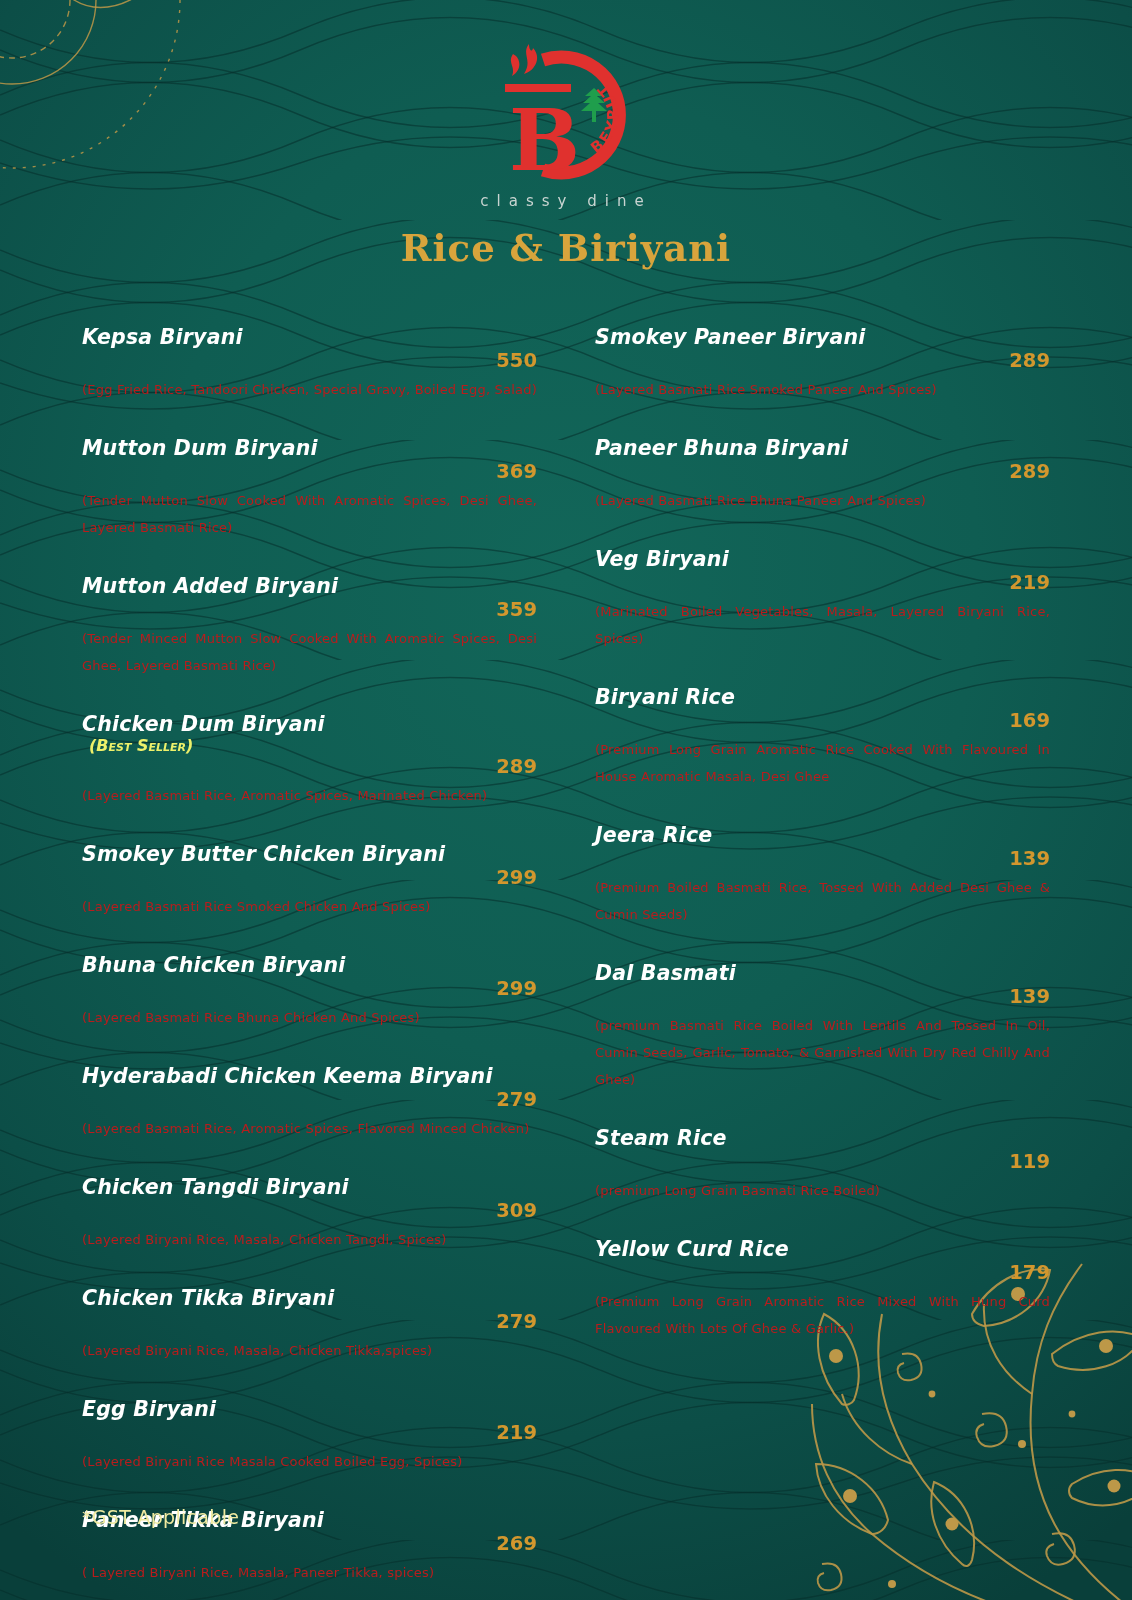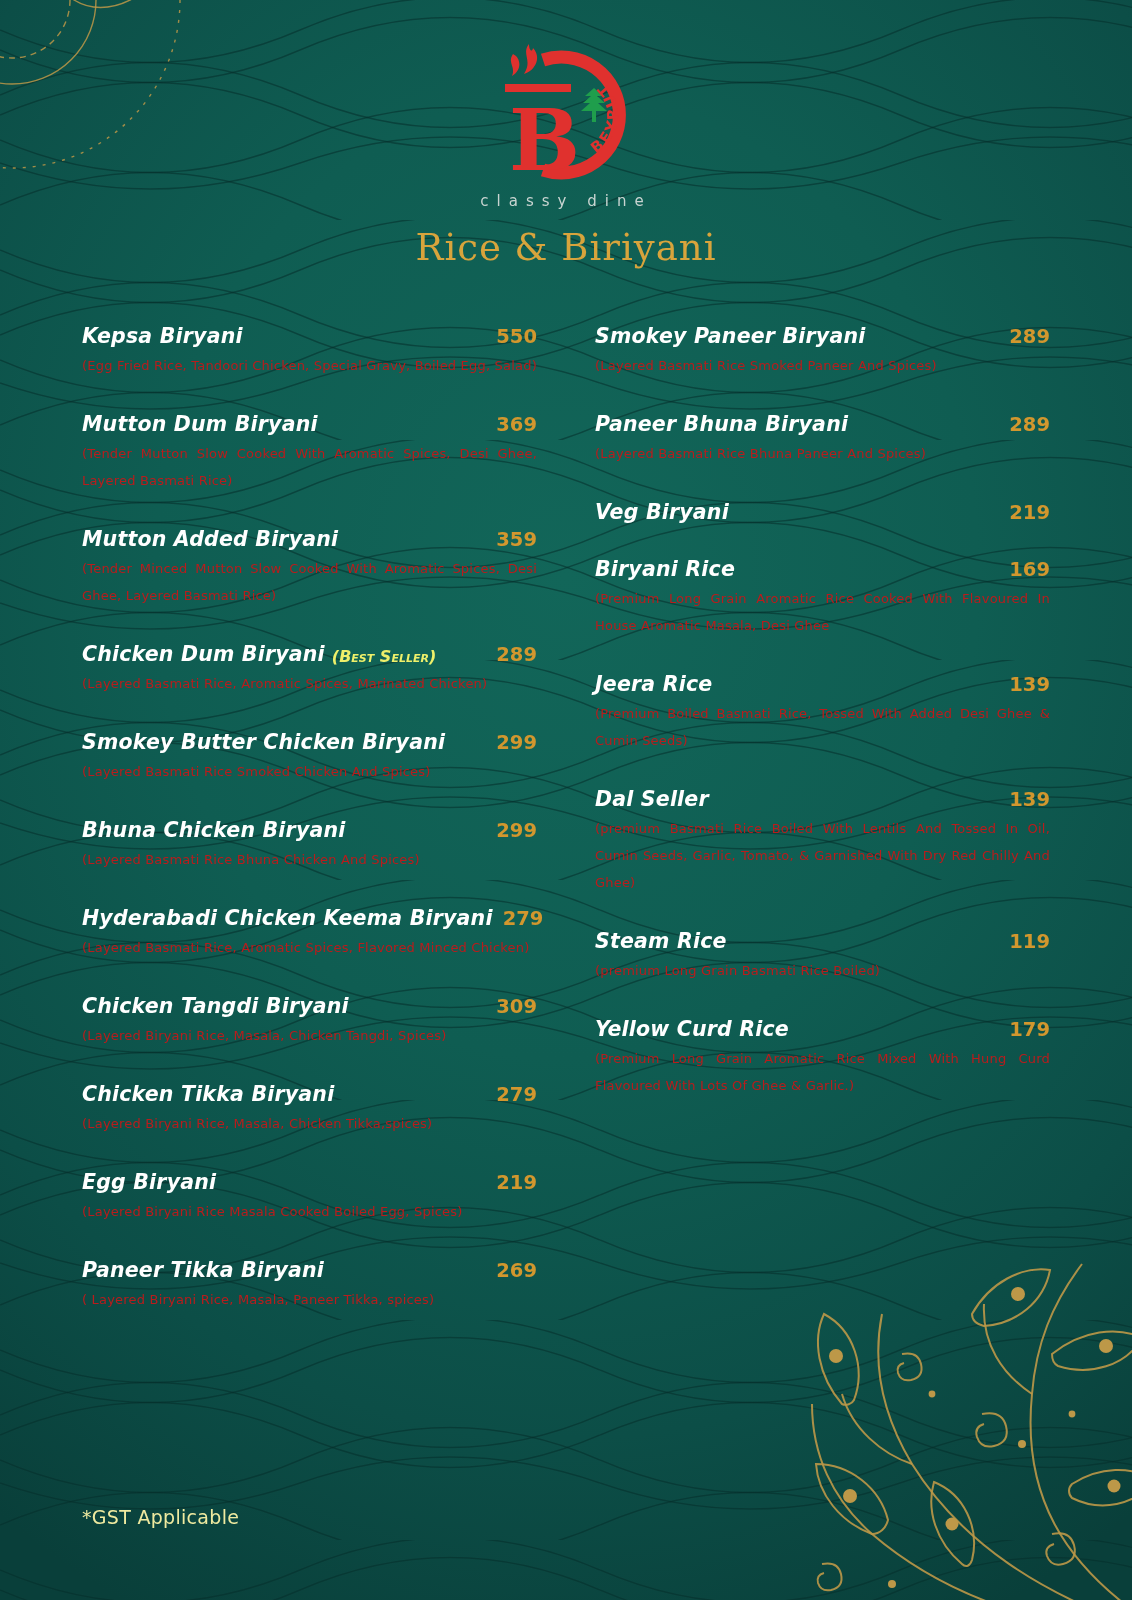--- a/index.html
+++ b/index.html
@@ -10,28 +10,28 @@
   }
   .bg-waves{position:absolute;left:0;top:0;z-index:0;}
   .ornament{position:absolute;z-index:1;pointer-events:none;}
   .ornament.top-left{left:-28px;top:-30px;}
   .ornament.bottom-right{right:-30px;bottom:-34px;}
   .content{position:relative;z-index:2;}
 
   .logo-wrap{display:flex;flex-direction:column;align-items:center;padding-top:40px;}
   .tagline{font-size:15px;color:#c9d4d1;letter-spacing:8px;margin-top:2px;}
   .page-title{
-    font-family:"DejaVu Serif", serif;font-weight:normal;font-size:37px;
+    font-family:"DejaVu Serif", serif;font-weight:bold;font-size:37px;
     color:#d8a43c;text-align:center;margin-top:16px;letter-spacing:1px;
   }
 
   .menu-columns{display:flex;gap:58px;padding:30px 82px 0 82px;}
   .col{flex:1;min-width:0;}
   .item{margin-bottom:33px;}
-  .item-head{display:flex;align-items:flex-end;}
+  .item-head{display:flex;align-items:flex-start;flex-direction:column;}
   .item-name{font-size:20.5px;font-weight:bold;font-style:italic;color:#ffffff;letter-spacing:.2px;white-space:nowrap;}
   .item-badge{font-size:16px;font-weight:bold;font-style:italic;color:#eef06a;font-variant:small-caps;margin-left:7px;white-space:nowrap;}
   .item-price{margin-left:auto;padding-left:10px;font-size:19.5px;font-weight:bold;color:#d2972e;}
   .item-desc{font-size:13px;color:#b91c1c;line-height:27px;text-align:justify;margin-top:4px;letter-spacing:.2px;}
 
   .footer-note{position:absolute;left:82px;bottom:72px;z-index:2;font-size:19px;color:#efeaa0;letter-spacing:.3px;}
 </style>
 </head>
 <body>
 
@@ -248,40 +248,41 @@
       <span class="item-price">289</span>
     </div>
     <div class="item-desc">(Layered Basmati Rice Bhuna Paneer And Spices)</div>
   </div>
         <div class="item">
     <div class="item-head">
       <span class="item-name">Veg Biryani</span>
 
       <span class="item-price">219</span>
     </div>
+    <div class="item-desc">(Marinated Boiled Vegetables, Masala, Layered Biryani Rice, Spices)</div>
   </div>
         <div class="item">
     <div class="item-head">
       <span class="item-name">Biryani Rice</span>
 
       <span class="item-price">169</span>
     </div>
     <div class="item-desc">(Premium Long Grain Aromatic Rice Cooked With Flavoured In House Aromatic Masala, Desi Ghee</div>
   </div>
         <div class="item">
     <div class="item-head">
       <span class="item-name">Jeera Rice</span>
 
       <span class="item-price">139</span>
     </div>
     <div class="item-desc">(Premium Boiled Basmati Rice, Tossed With Added Desi Ghee &amp; Cumin Seeds)</div>
   </div>
         <div class="item">
     <div class="item-head">
-      <span class="item-name">Dal Seller</span>
+      <span class="item-name">Dal Basmati</span>
 
       <span class="item-price">139</span>
     </div>
     <div class="item-desc">(premium Basmati Rice Boiled With Lentils And Tossed In Oil, Cumin Seeds, Garlic, Tomato, &amp; Garnished With Dry Red Chilly And Ghee)</div>
   </div>
         <div class="item">
     <div class="item-head">
       <span class="item-name">Steam Rice</span>
 
       <span class="item-price">119</span>

